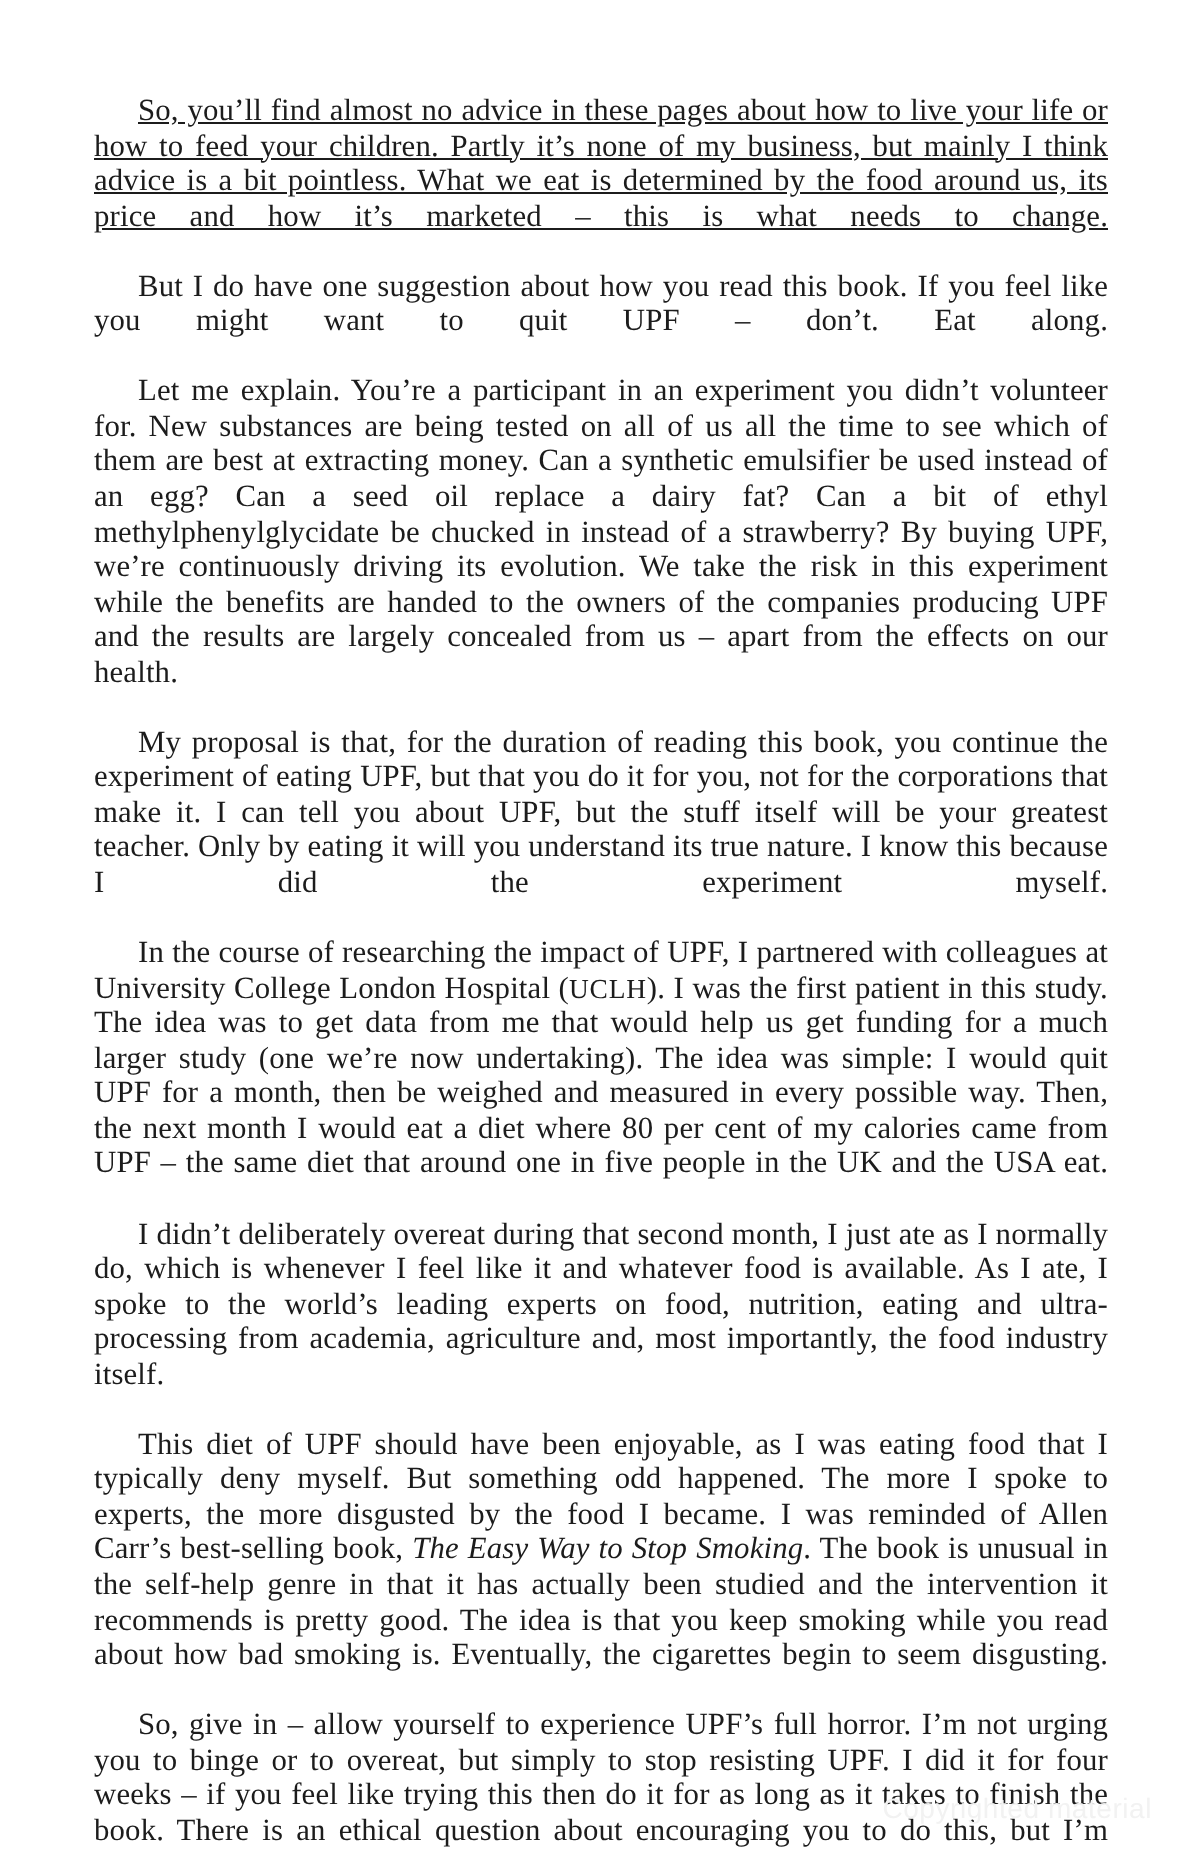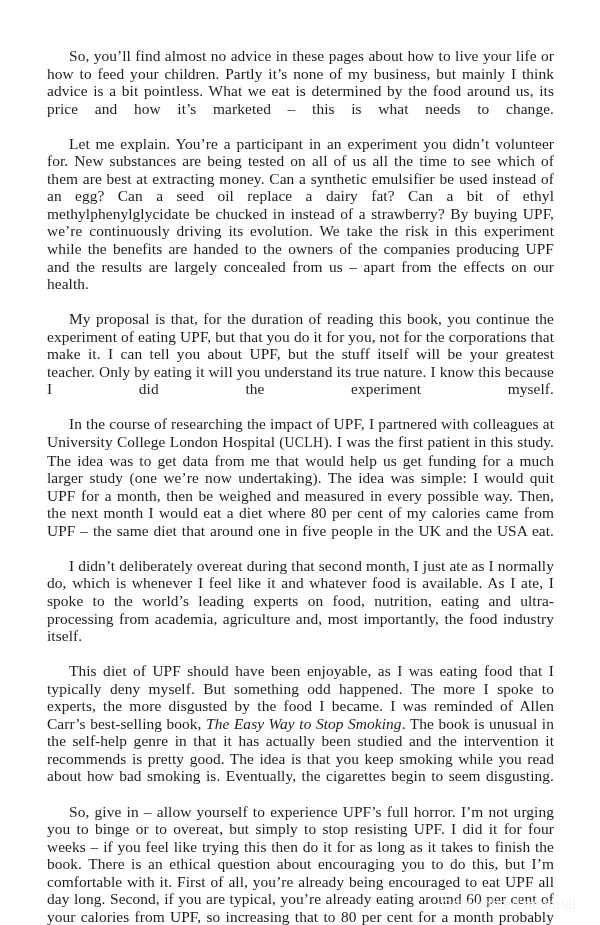--- a/index.html
+++ b/index.html
@@ -36,20 +36,21 @@
     font-size: 15.4px;
     line-height: 17.55px;
     color: #1c1c1c;
     letter-spacing: 0.005em;
     word-spacing: 0.005em;
     -webkit-font-smoothing: antialiased;
   }
 
   p.body-paragraph:first-child {
     text-indent: 22px;
+    text-decoration: underline;
   }
 
   
   p.body-paragraph::after {
     content: "";
     display: inline-block;
     width: 100%;
   }
 
   em.book-title {
@@ -73,20 +74,21 @@
   }
 </style>
 </head>
 <body>
 
 <div id="page">
 
   <div id="text-column">
 
   <p class="body-paragraph">So, you’ll find almost no advice in these pages about how to live your life or how to feed your children. Partly it’s none of my business, but mainly I think advice is a bit pointless. What we eat is determined by the food around us, its price and how it’s marketed – this is what needs to change.</p>
+      <p class="body-paragraph">But I do have one suggestion about how you read this book. If you feel like you might want to quit UPF – don’t. Eat along.</p>
       <p class="body-paragraph">Let me explain. You’re a participant in an experiment you didn’t volunteer for. New substances are being tested on all of us all the time to see which of them are best at extracting money. Can a synthetic emulsifier be used instead of an egg? Can a seed oil replace a dairy fat? Can a bit of ethyl methylphenylglycidate be chucked in instead of a strawberry? By buying UPF, we’re continuously driving its evolution. We take the risk in this experiment while the benefits are handed to the owners of the companies producing UPF and the results are largely concealed from us – apart from the effects on our health.</p>
       <p class="body-paragraph">My proposal is that, for the duration of reading this book, you continue the experiment of eating UPF, but that you do it for you, not for the corporations that make it. I can tell you about UPF, but the stuff itself will be your greatest teacher. Only by eating it will you understand its true nature. I know this because I did the experiment myself.</p>
       <p class="body-paragraph">In the course of researching the impact of UPF, I partnered with colleagues at University College London Hospital (<span class="small-caps-acronym">UCLH</span>). I was the first patient in this study. The idea was to get data from me that would help us get funding for a much larger study (one we’re now undertaking). The idea was simple: I would quit UPF for a month, then be weighed and measured in every possible way. Then, the next month I would eat a diet where 80 per cent of my calories came from UPF – the same diet that around one in five people in the UK and the USA eat.</p>
       <p class="body-paragraph">I didn’t deliberately overeat during that second month, I just ate as I normally do, which is whenever I feel like it and whatever food is available. As I ate, I spoke to the world’s leading experts on food, nutrition, eating and ultra-processing from academia, agriculture and, most importantly, the food industry itself.</p>
       <p class="body-paragraph">This diet of UPF should have been enjoyable, as I was eating food that I typically deny myself. But something odd happened. The more I spoke to experts, the more disgusted by the food I became. I was reminded of Allen Carr’s best-selling book, <em class="book-title">The Easy Way to Stop Smoking</em>. The book is unusual in the self-help genre in that it has actually been studied and the intervention it recommends is pretty good. The idea is that you keep smoking while you read about how bad smoking is. Eventually, the cigarettes begin to seem disgusting.</p>
       <p class="body-paragraph">So, give in – allow yourself to experience UPF’s full horror. I’m not urging you to binge or to overeat, but simply to stop resisting UPF. I did it for four weeks – if you feel like trying this then do it for as long as it takes to finish the book. There is an ethical question about encouraging you to do this, but I’m comfortable with it. First of all, you’re already being encouraged to eat UPF all day long. Second, if you are typical, you’re already eating around 60 per cent of your calories from UPF, so increasing that to 80 per cent for a month probably won’t make a big difference.</p>
     </div>
 
   <div id="copyright-watermark">Copyrighted material</div>
 

